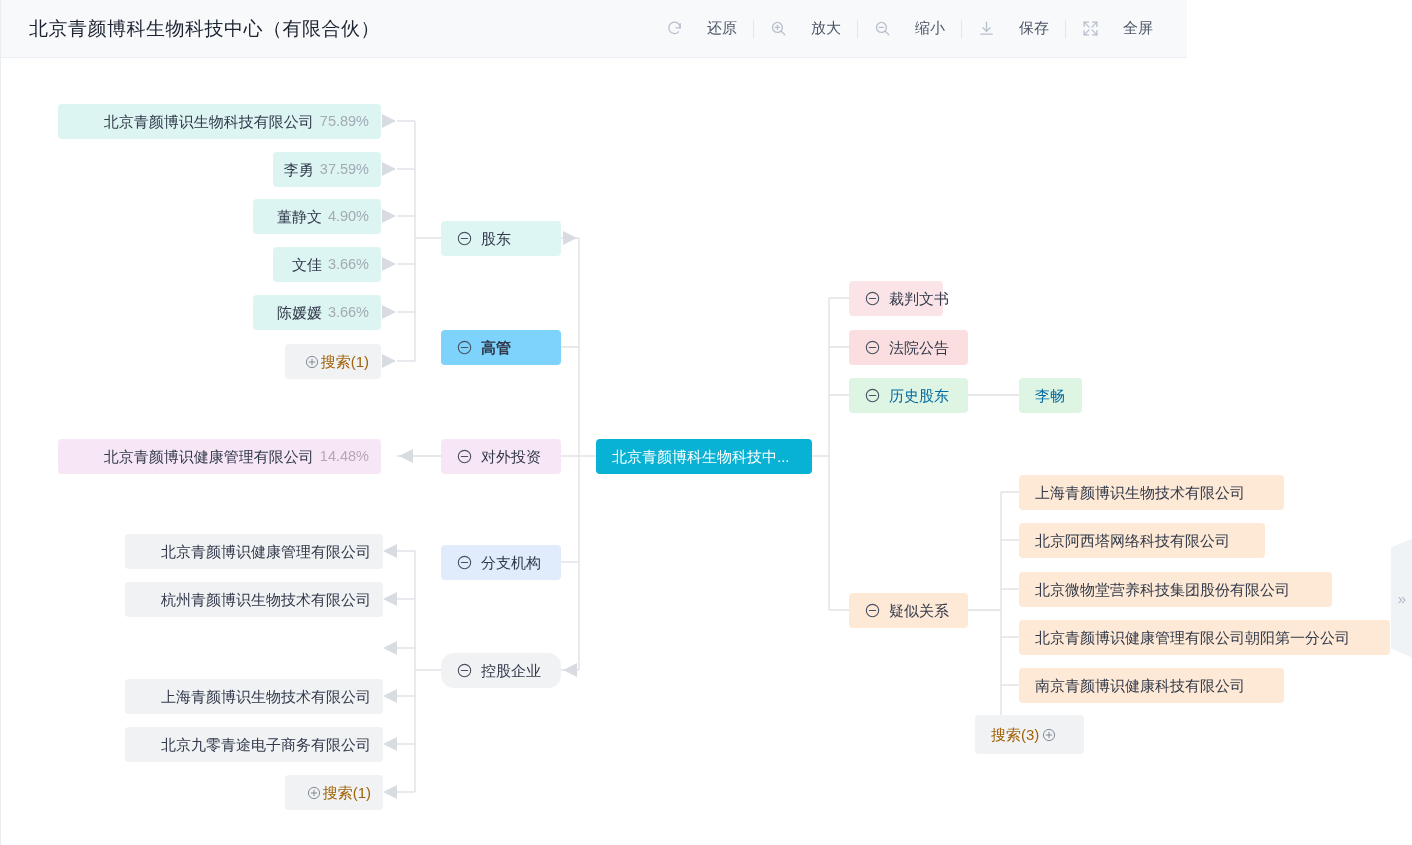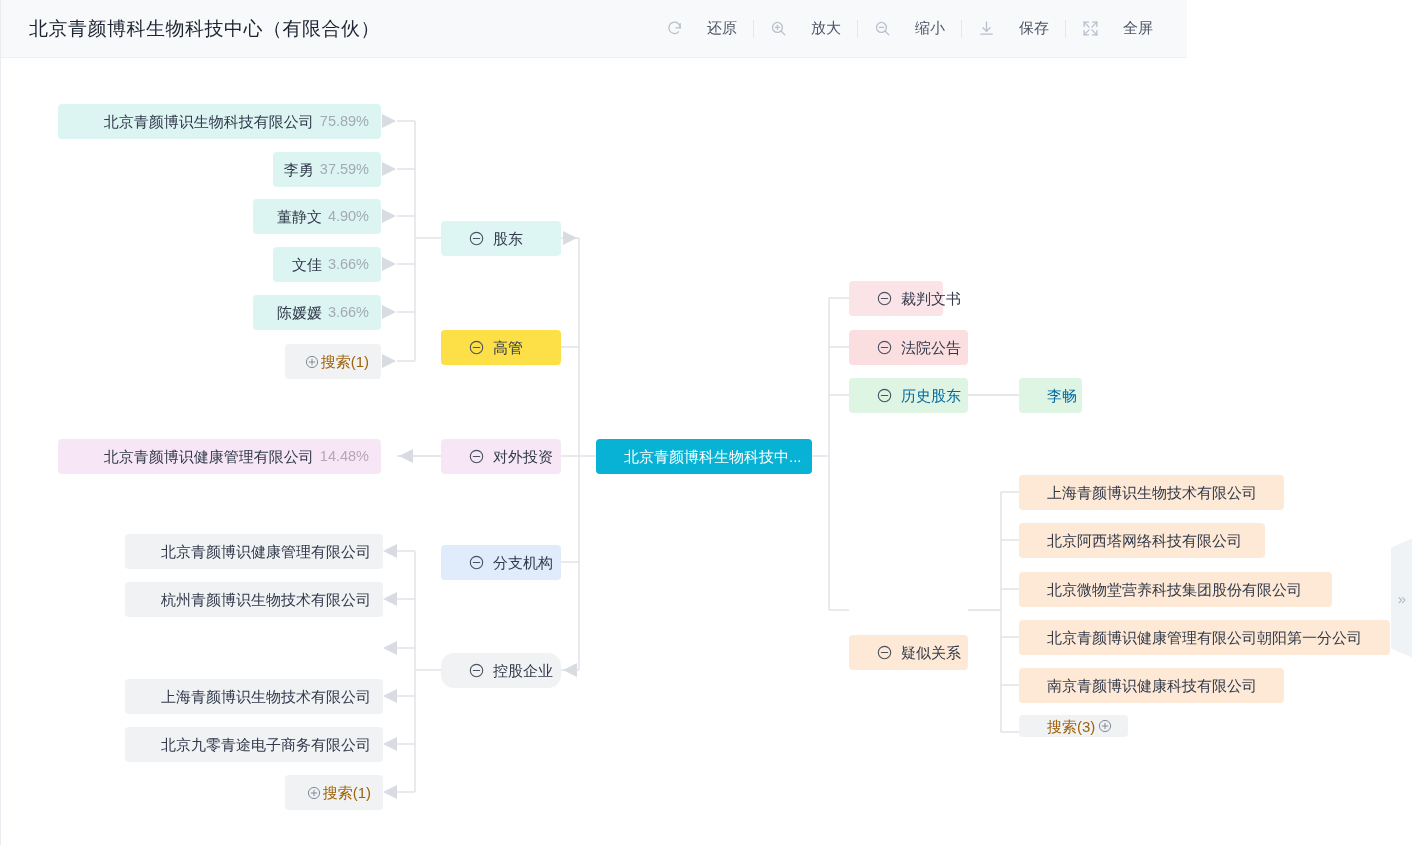--- a/index.html
+++ b/index.html
@@ -117,33 +117,33 @@
     width: 14px;
     height: 14px;
     flex: 0 0 auto;
   }
   .node .plus svg { width: 14px; height: 14px; display: block; }
 
   
   .t-center   { background: #08b2d4; color: #ffffff; }
   .t-cyan     { background: #dcf5f2; color: #31394a; }
   .t-shcat    { background: #ddf6f4; color: #31394a; }
-  .t-lavender { background: #fde047; color: #31394a; }
+  .t-lavender { background: #7dd3fc; color: #31394a; font-weight: bold; }
   .t-pinkish  { background: #f7e7f6; color: #31394a; }
   .t-pinkish .pct { color: #b7a7b6; }
   .t-blue     { background: #e0ebfb; color: #31394a; }
   .t-grey     { background: #f1f2f4; color: #31394a; }
   .t-greytext { background: #f1f2f4; color: #a16207; }
   .t-red      { background: #fbe4e7; color: #31394a; }
   .t-pink2    { background: #fbdfe0; color: #31394a; }
   .t-green    { background: #dff5e3; color: #0369a1; }
   .t-orange   { background: #fde9d5; color: #31394a; }
 
   .node.right-align { justify-content: flex-end; padding: 0 12px; }
-  .node.left-pad    { padding: 0 28px; }
+  .node.left-pad    { padding: 0 16px; }
 
   
   .side-handle {
     position: absolute;
     right: 0;
     top: 480px;
     width: 22px;
     height: 120px;
     background: #f0f3f5;
     clip-path: polygon(100% 0, 100% 100%, 0 92%, 0 8%);
@@ -441,21 +441,21 @@
     </div>
     <div class="node t-green left-pad" style="left:848px; top:320px; width:119px; height:35px;">
       <span class="collapse">
         <svg viewBox="0 0 16 16" fill="none" stroke="#4a5262" stroke-width="1.2">
           <circle cx="8" cy="8" r="6.6"></circle>
             <line x1="4.6" y1="8" x2="11.4" y2="8" stroke-linecap="round"></line>
         </svg>
       </span>
       <span>历史股东</span>
     </div>
-    <div class="node t-orange left-pad" style="left:848px; top:535px; width:119px; height:35px;margin-top:42px;">
+    <div class="node t-orange left-pad" style="left:848px; top:535px; width:119px; height:35px;">
       <span class="collapse">
         <svg viewBox="0 0 16 16" fill="none" stroke="#4a5262" stroke-width="1.2">
           <circle cx="8" cy="8" r="6.6"></circle>
             <line x1="4.6" y1="8" x2="11.4" y2="8" stroke-linecap="round"></line>
         </svg>
       </span>
       <span>疑似关系</span>
     </div>
 
     <div class="node t-green left-pad" style="left:1018px; top:320px; width:63px; height:35px;">
@@ -470,21 +470,21 @@
     </div>
     <div class="node t-orange left-pad" style="left:1018px; top:514px; width:313px; height:35px;">
       <span>北京微物堂营养科技集团股份有限公司</span>
     </div>
     <div class="node t-orange left-pad" style="left:1018px; top:562px; width:371px; height:35px;">
       <span>北京青颜博识健康管理有限公司朝阳第一分公司</span>
     </div>
     <div class="node t-orange left-pad" style="left:1018px; top:610px; width:265px; height:35px;">
       <span>南京青颜博识健康科技有限公司</span>
     </div>
-    <div class="node t-greytext left-pad" style="left:1018px; top:657px; width:109px; height:22px;">
+    <div class="node t-greytext left-pad" style="left:974px; top:657px; width:109px; height:39px;">
       <span>搜索(3)</span>
       <span class="plus" style="margin-left:3px">
         <svg viewBox="0 0 16 16" fill="none" stroke="#7d8694" stroke-width="1.1">
           <circle cx="8" cy="8" r="6.4"></circle>
             <line x1="8" y1="4.8" x2="8" y2="11.2" stroke-linecap="round"></line>
           <line x1="4.8" y1="8" x2="11.2" y2="8" stroke-linecap="round"></line>
         </svg>
       </span>
     </div>
 

